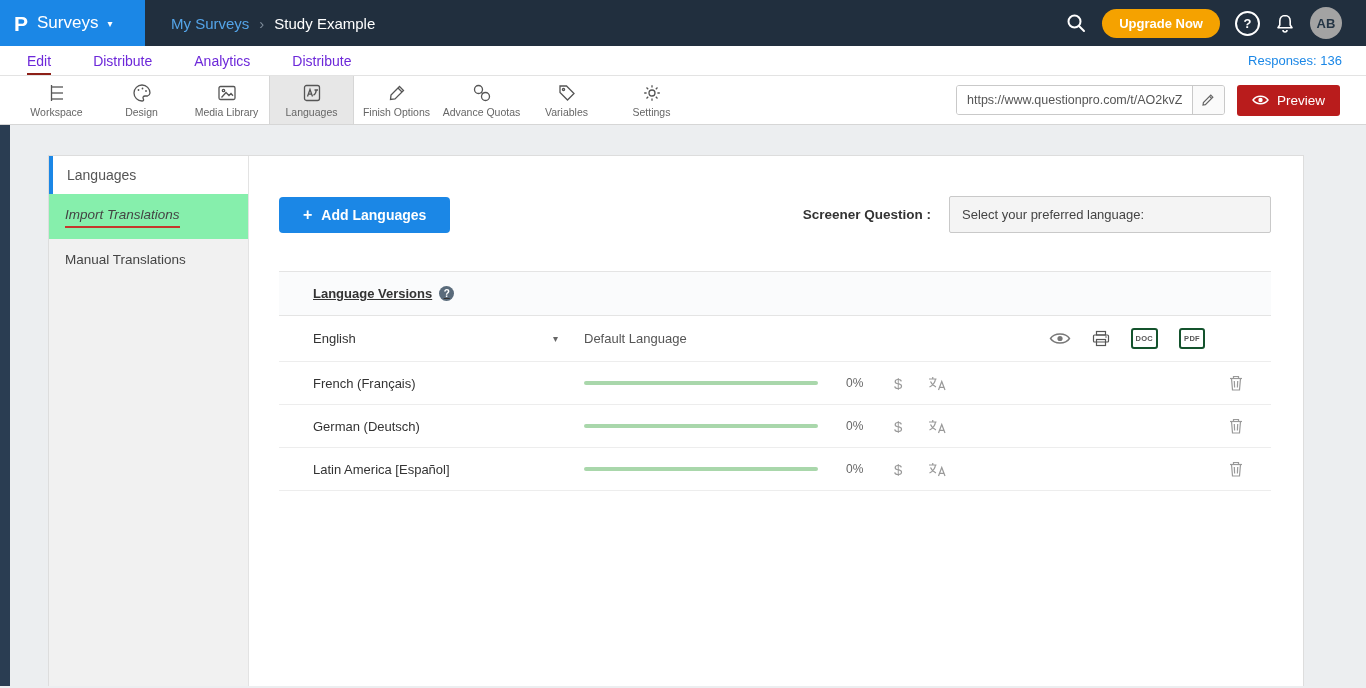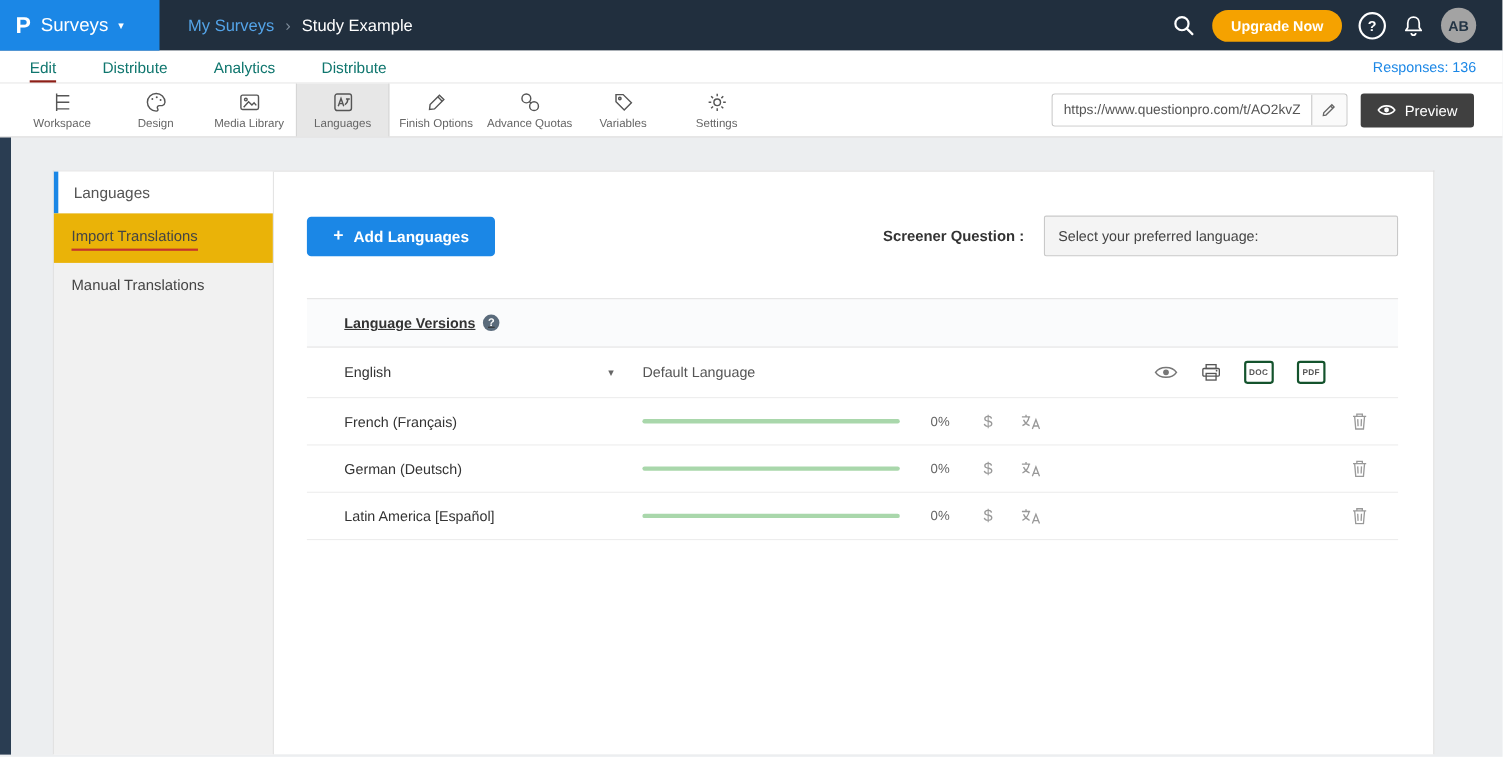--- a/index.html
+++ b/index.html
@@ -23,45 +23,45 @@
   .bc-current { color:#fff; }
   .topbar-right { margin-left:auto; display:flex; align-items:center; gap:15px; padding-right:24px; }
   .tb-btn { background:none; border:none; padding:0; cursor:pointer; display:flex; align-items:center; justify-content:center; }
   .upgrade-btn { background:#f5a200; border:none; color:#fff; font-weight:700; font-size:13px; height:29px; padding:0 17px; border-radius:15px; cursor:pointer; }
   .help-circle { width:25px; height:25px; border:2px solid #fff; border-radius:50%; color:#fff; font-size:13px; font-weight:700; background:none; display:flex; align-items:center; justify-content:center; cursor:pointer; }
   .avatar { width:32px; height:32px; border-radius:50%; background:#a3a3a3; color:#243545; font-size:13px; font-weight:700; display:flex; align-items:center; justify-content:center; cursor:pointer; }
 
   
   .tabs-row { height:30px; background:#fff; display:flex; align-items:stretch; padding:0 24px 0 27px; border-bottom:1px solid #e3e3e3; }
   .tabs { display:flex; gap:42px; }
-  .tab { display:flex; align-items:center; font-size:14px; color:#0f766e; cursor:pointer; border-bottom:2px solid transparent; padding-top:2px; }
+  .tab { display:flex; align-items:center; font-size:14px; color:#6d28d9; cursor:pointer; border-bottom:2px solid transparent; padding-top:2px; }
   .tab.active { border-bottom-color:#8d1f17; }
   .responses { margin-left:auto; display:flex; align-items:center; font-size:13px; color:#1b87e6; cursor:pointer; }
 
   
   .toolbar { height:49px; background:#fff; display:flex; align-items:stretch; border-bottom:1px solid #d6d6d6; padding-left:14px; }
   .tool-item { width:85px; display:flex; flex-direction:column; align-items:center; justify-content:center; gap:3px; cursor:pointer; }
   .tool-item.active { background:#e7e7e7; border-left:1px solid #d6d6d6; border-right:1px solid #d6d6d6; }
   .tool-label { font-size:10.5px; color:#666; white-space:nowrap; }
   .toolbar-right { margin-left:auto; display:flex; align-items:center; gap:12px; padding-right:26px; }
   .url-box { display:flex; align-items:stretch; height:30px; border:1px solid #c9c9c9; border-radius:3px; overflow:hidden; background:#fff; }
   .url-input { border:none; outline:none; width:235px; font-size:12.5px; color:#555; padding:0 10px; font-family:inherit; }
   .url-edit-btn { width:32px; border:none; border-left:1px solid #c9c9c9; background:#fafafa; display:flex; align-items:center; justify-content:center; cursor:pointer; }
-  .preview-btn { height:31px; background:#404040; border:none; border-radius:3px; color:#fff; font-size:13.5px; display:flex; align-items:center; gap:8px; padding:0 15px; cursor:pointer; }
+  .preview-btn { height:31px; background:#b91c1c; border:none; border-radius:3px; color:#fff; font-size:13.5px; display:flex; align-items:center; gap:8px; padding:0 15px; cursor:pointer; }
 
   
   .content { display:flex; height:561px; }
   .left-strip { width:10px; background:#2a3d52; cursor:pointer; flex-shrink:0; }
   .content-area { flex:1; overflow:hidden; }
   .card { margin:30px 62px 0 38px; height:calc(100% - 30px); background:#fff; border:1px solid #ddd; border-bottom:none; display:flex; }
 
   .card-nav { width:200px; background:#f1f1f1; border-right:1px solid #e3e3e3; flex-shrink:0; display:flex; flex-direction:column; }
   .card-nav-title { height:38px; background:#fff; border-left:4px solid #1b87e6; display:flex; align-items:center; padding-left:14px; font-size:14px; color:#555; }
   .card-nav-item { padding:13px 16px 11px; font-size:13.5px; color:#444; cursor:pointer; }
-  .card-nav-item.active { background:#eab308; }
+  .card-nav-item.active { background:#86efac;font-style:italic; }
   .card-nav-item.active .nav-label { display:inline-block; border-bottom:2px solid #c5362c; padding-bottom:4px; }
 
   .card-main { flex:1; padding:40px 32px 0 30px; }
   .main-top { display:flex; align-items:center; justify-content:space-between; }
   .add-btn { height:36px; background:#1b87e6; color:#fff; border:none; border-radius:4px; font-size:14px; font-weight:600; display:flex; align-items:center; gap:9px; padding:0 24px; cursor:pointer; }
   .add-plus { font-size:16px; font-weight:600; }
   .screener { display:flex; align-items:center; gap:18px; }
   .screener-label { font-size:13.5px; color:#333; font-weight:600; }
   .screener-select { width:322px; height:37px; background:#f4f4f4; border:1px solid #c9c9c9; border-radius:2px; display:flex; align-items:center; padding:0 12px; font-size:13px; color:#444; cursor:pointer; }
 

